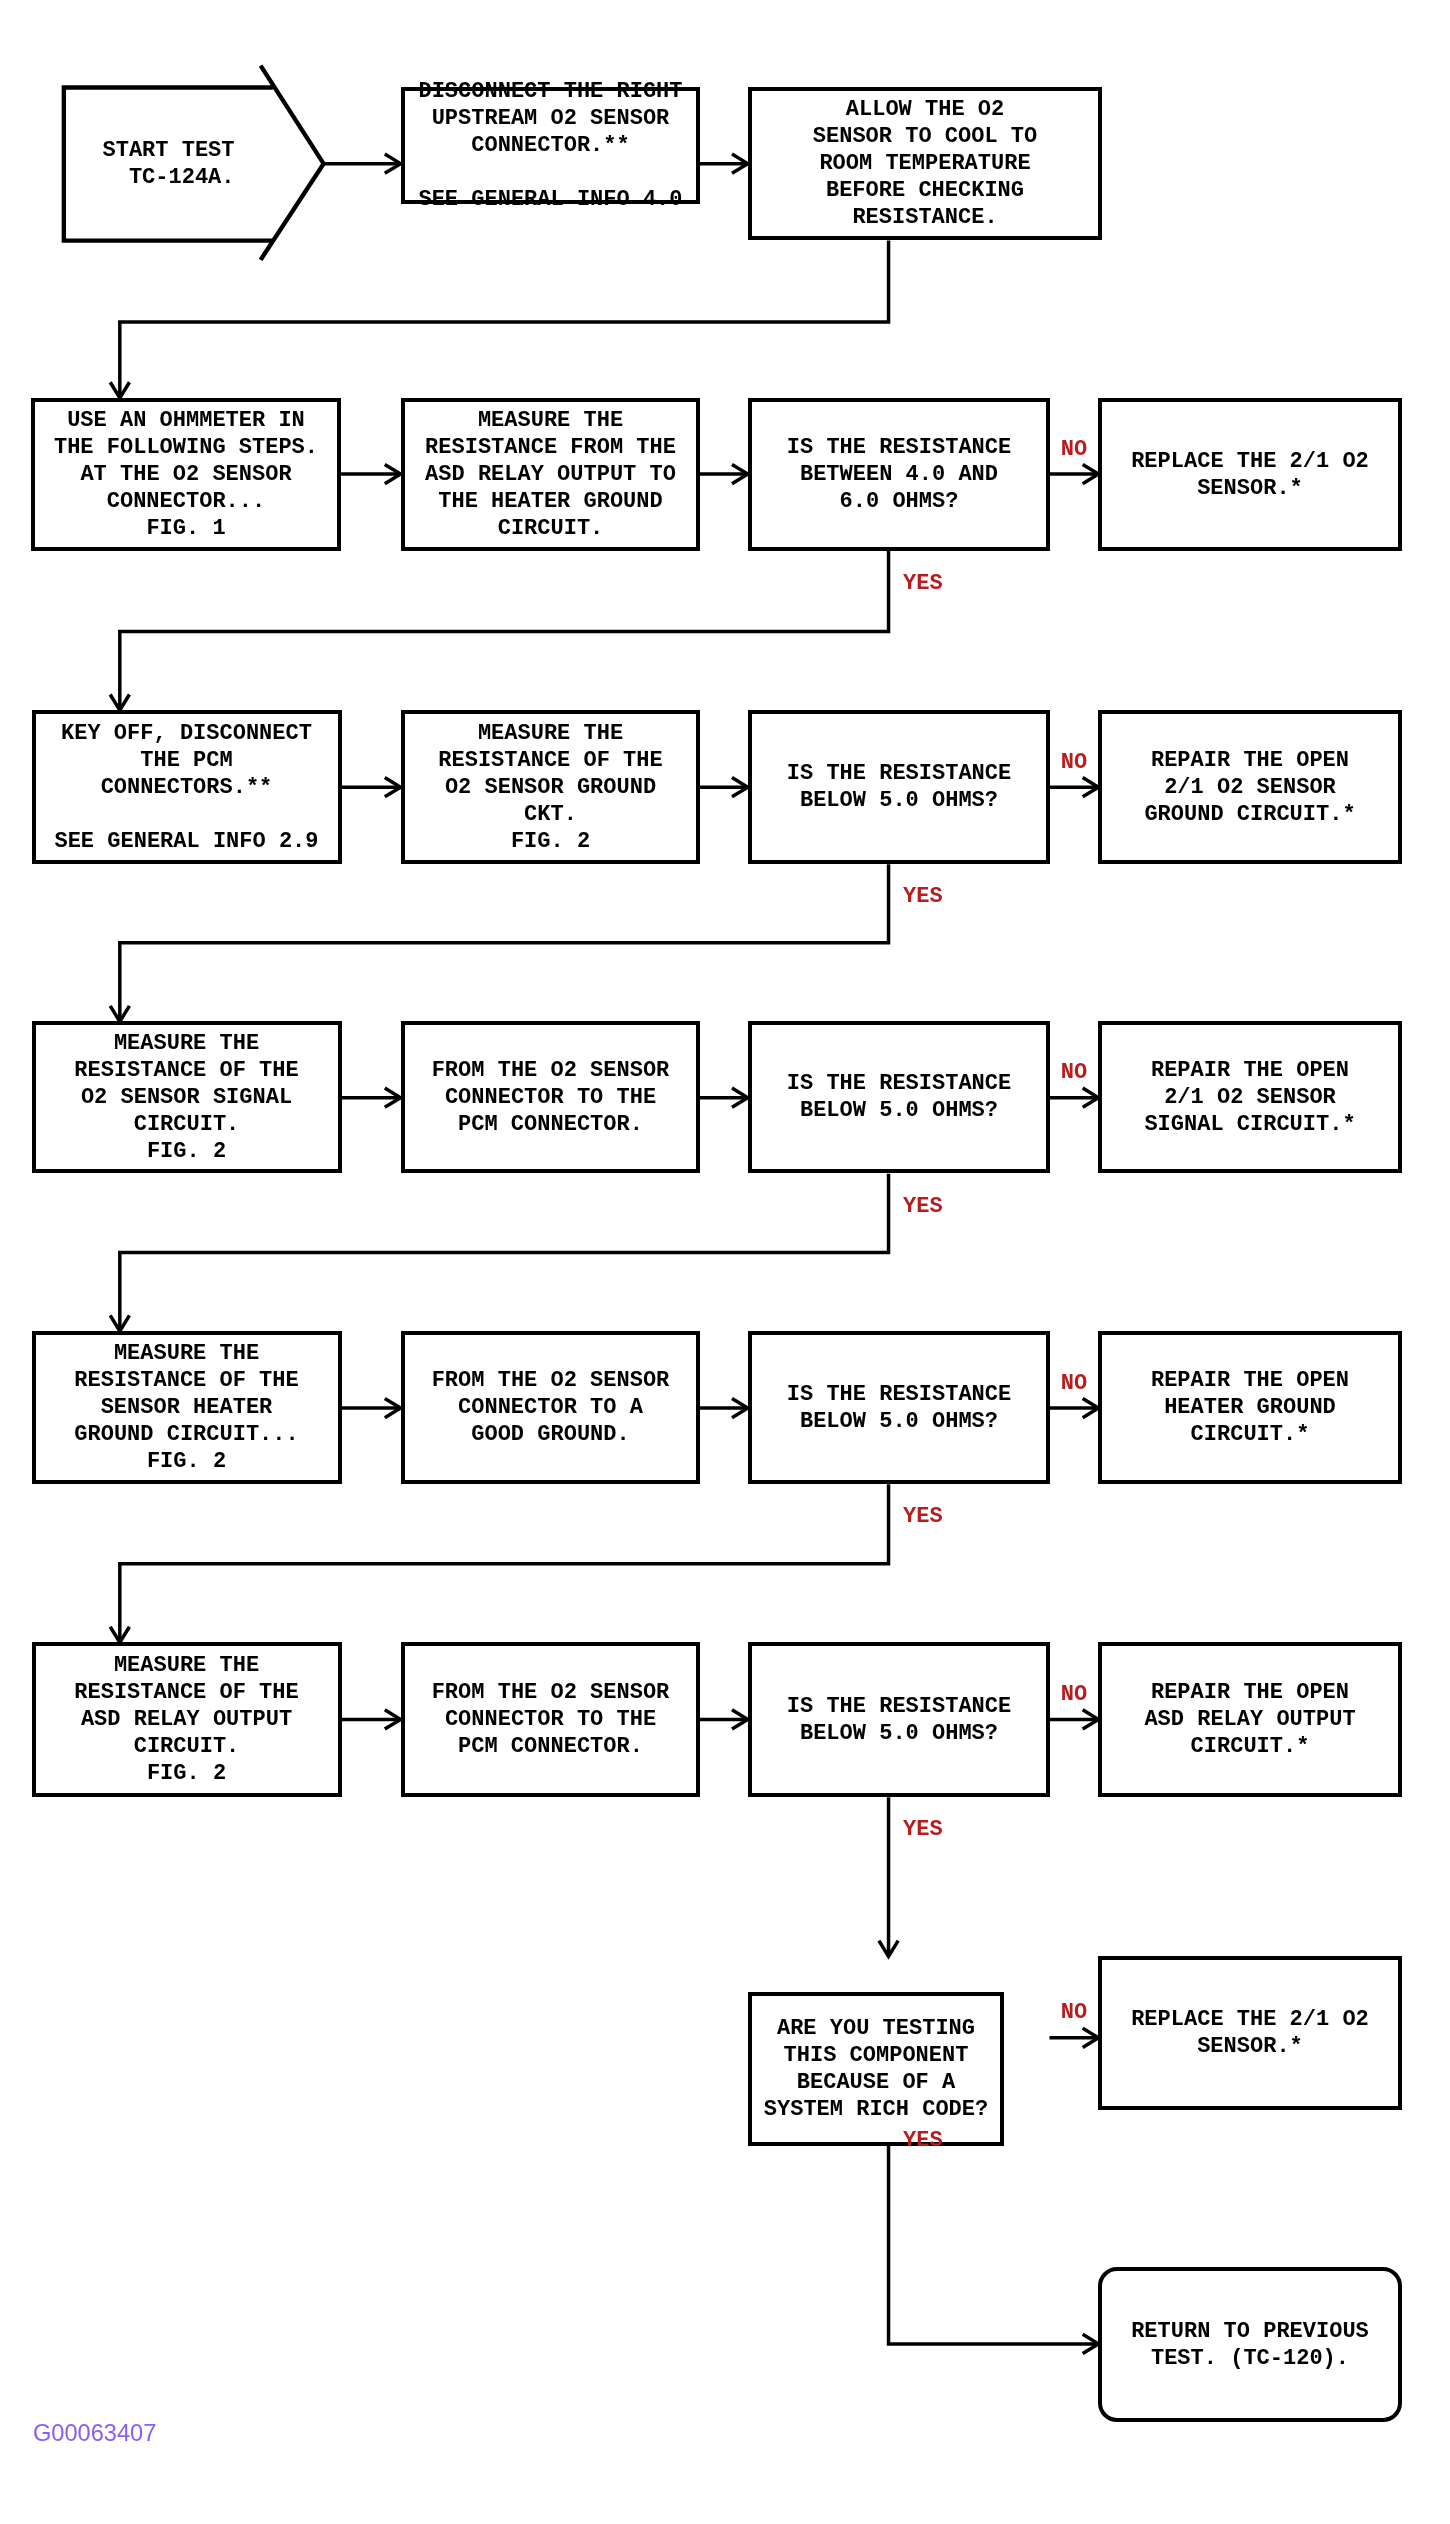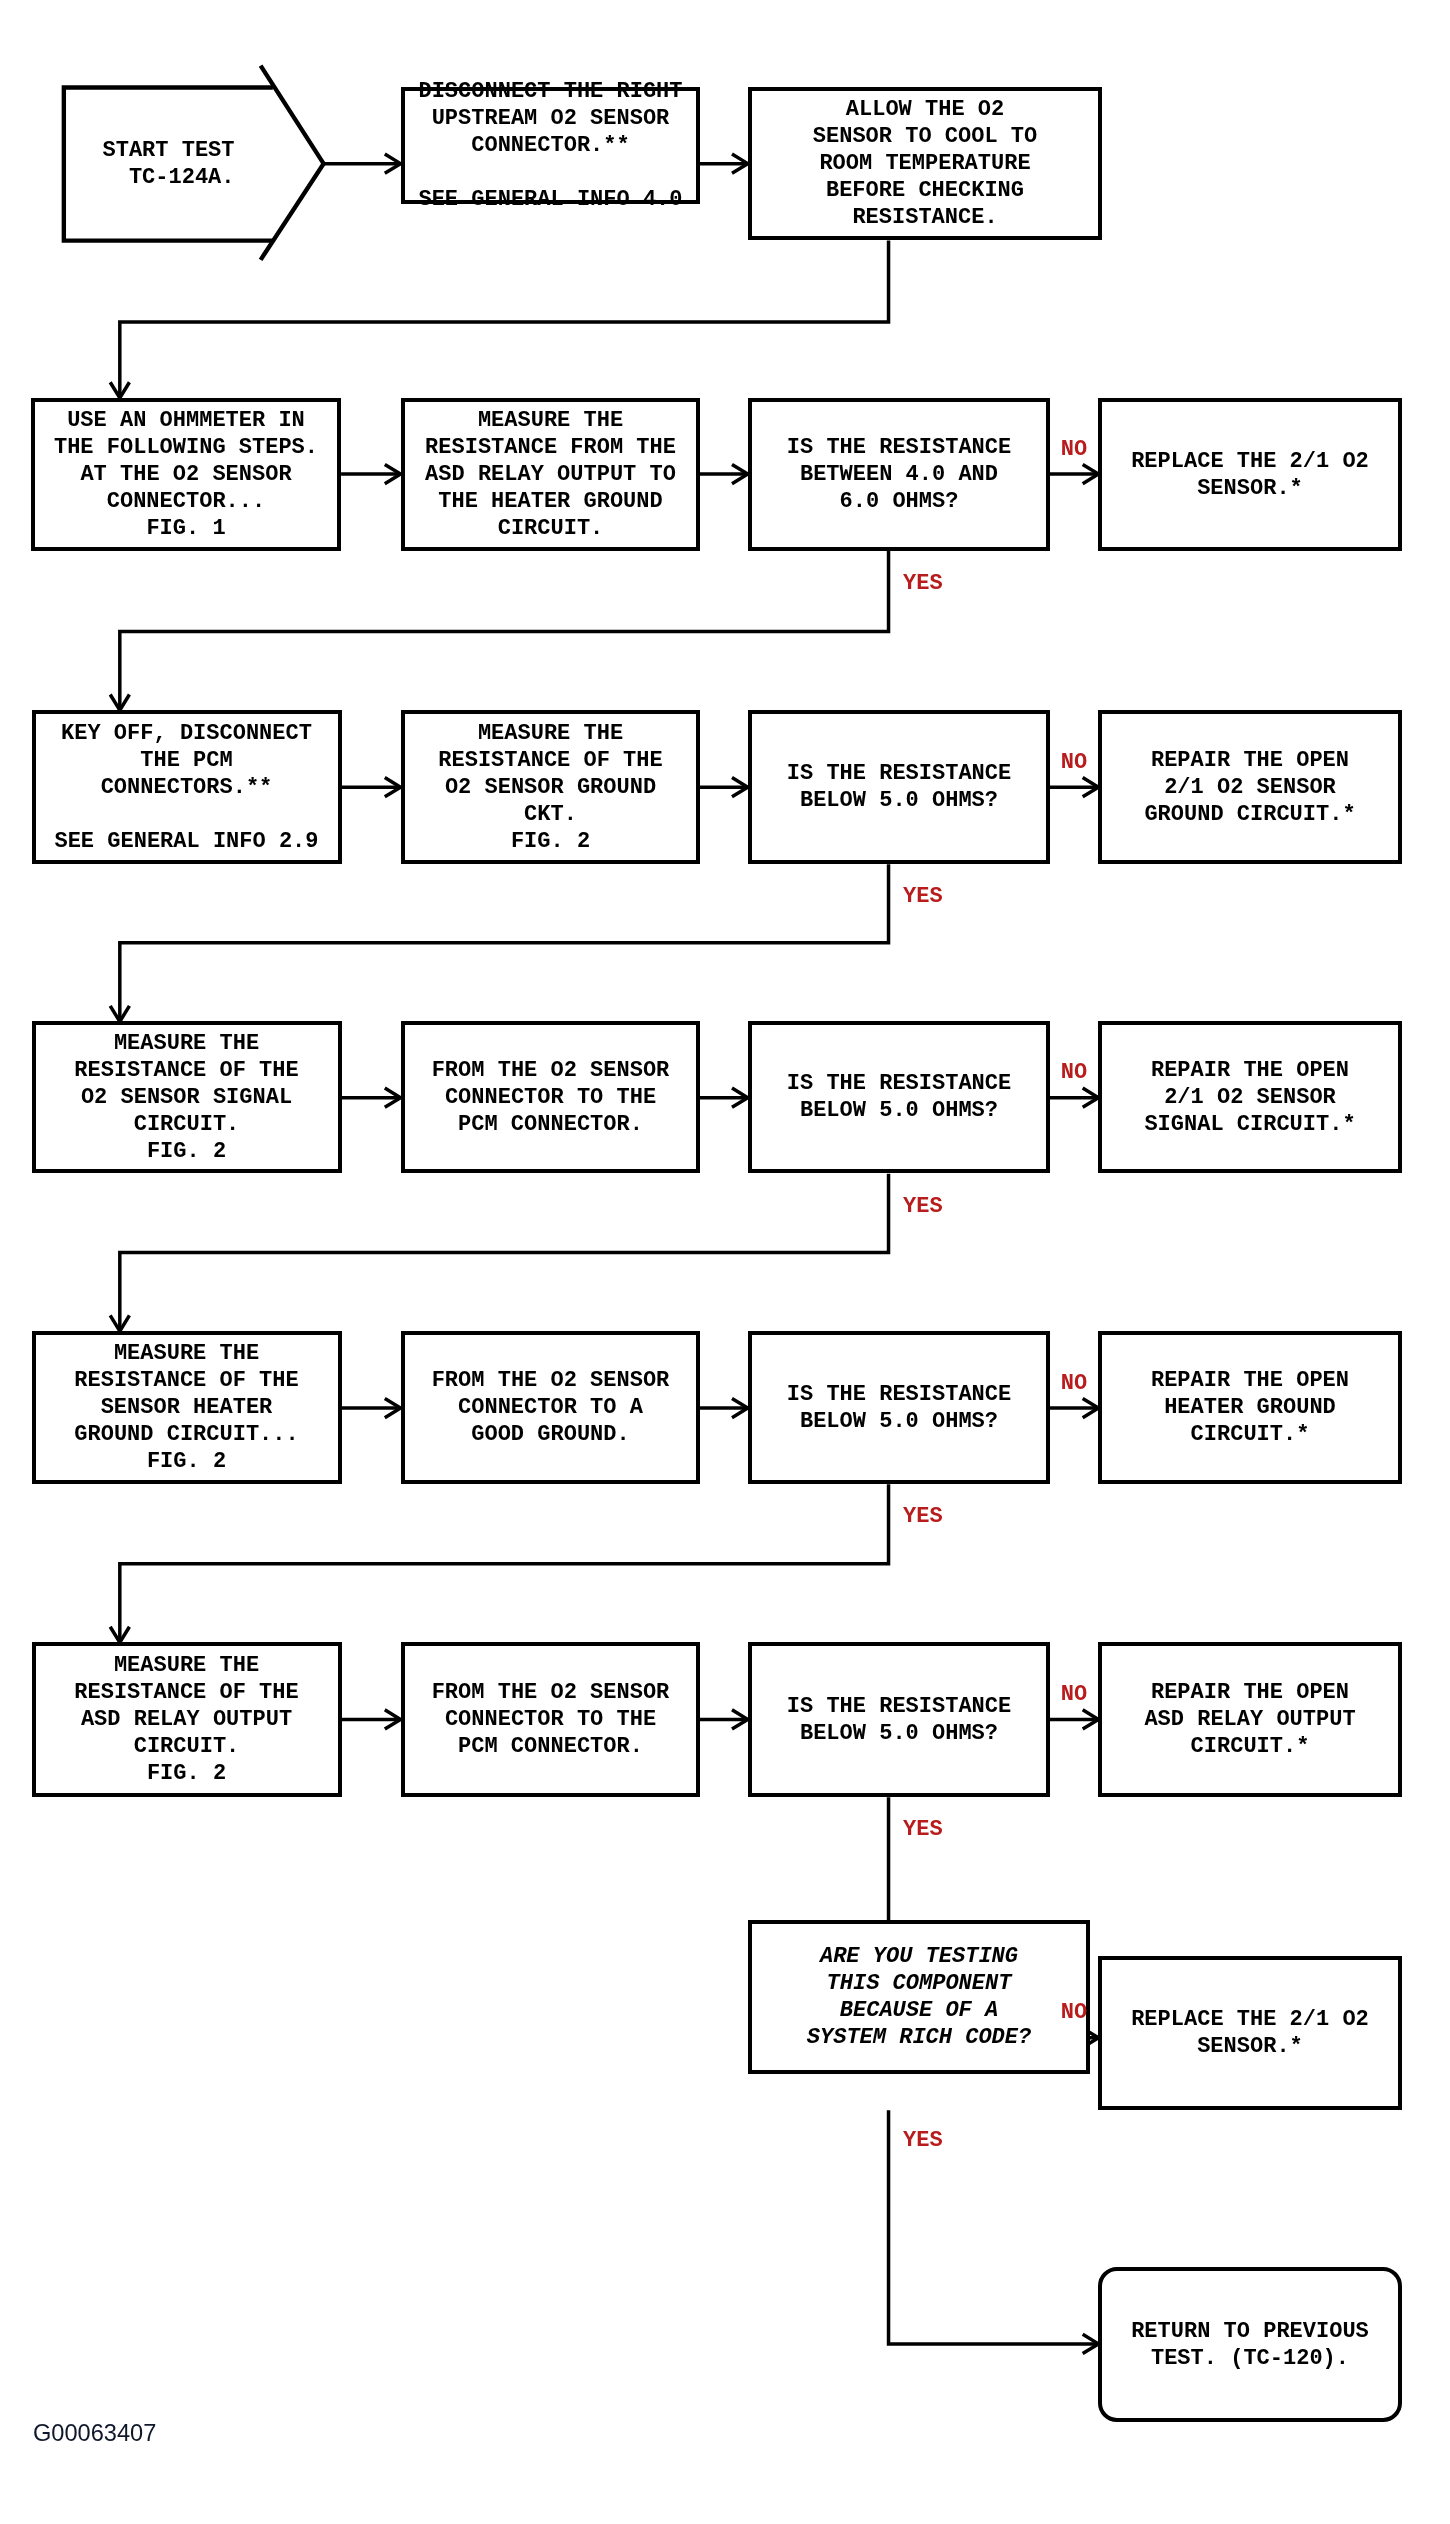--- a/index.html
+++ b/index.html
@@ -15,21 +15,21 @@
     position:absolute;
     font:700 22px/27px "Liberation Mono","DejaVu Sans Mono",monospace;color:#b91c1c;
   }
   .no-lbl{width:42px;text-align:center;}
   svg.wires{position:absolute;left:0;top:0;}
   svg.wires path{stroke:#000;fill:none;}
   .wire{stroke-width:4;}
   .shape{stroke-width:5;}
   #figure-id{
     position:absolute;left:33px;top:2419px;
-    font:400 23.6px/28px "Liberation Sans","DejaVu Sans",sans-serif;color:#0f172a;
+    font:400 23.6px/28px "Liberation Sans","DejaVu Sans",sans-serif;color:#8b5cf6;
   }
 </style>
 </head>
 <body>
 
 <div id="page">
 
   <svg class="wires" width="1450" height="2525" viewBox="0 0 1658 2887">
 
     <g>
@@ -225,21 +225,21 @@
 FIG. 2</div>
   <div class="node" style="left:401px;top:1642px;width:299px;height:155px;">FROM THE O2 SENSOR
 CONNECTOR TO THE
 PCM CONNECTOR.</div>
   <div class="node" style="left:748px;top:1642px;width:302px;height:155px;">IS THE RESISTANCE
 BELOW 5.0 OHMS?</div>
   <div class="node" style="left:1098px;top:1642px;width:304px;height:155px;">REPAIR THE OPEN
 ASD RELAY OUTPUT
 CIRCUIT.*</div>
 
-  <div class="node" style="left:748px;top:1920px;width:342px;height:154px;font-style:italic;">ARE YOU TESTING
+  <div class="node" style="left:748px;top:1992px;width:256px;height:154px;">ARE YOU TESTING
 THIS COMPONENT
 BECAUSE OF A
 SYSTEM RICH CODE?</div>
   <div class="node" style="left:1098px;top:1956px;width:304px;height:154px;">REPLACE THE 2/1 O2
 SENSOR.*</div>
 
   <div class="node" style="left:1098px;top:2267px;width:304px;height:155px;border-radius:19px;">RETURN TO PREVIOUS
 TEST. (TC-120).</div>
 
   <div class="lbl no-lbl" style="left:1053px;top:436px;">NO</div>

